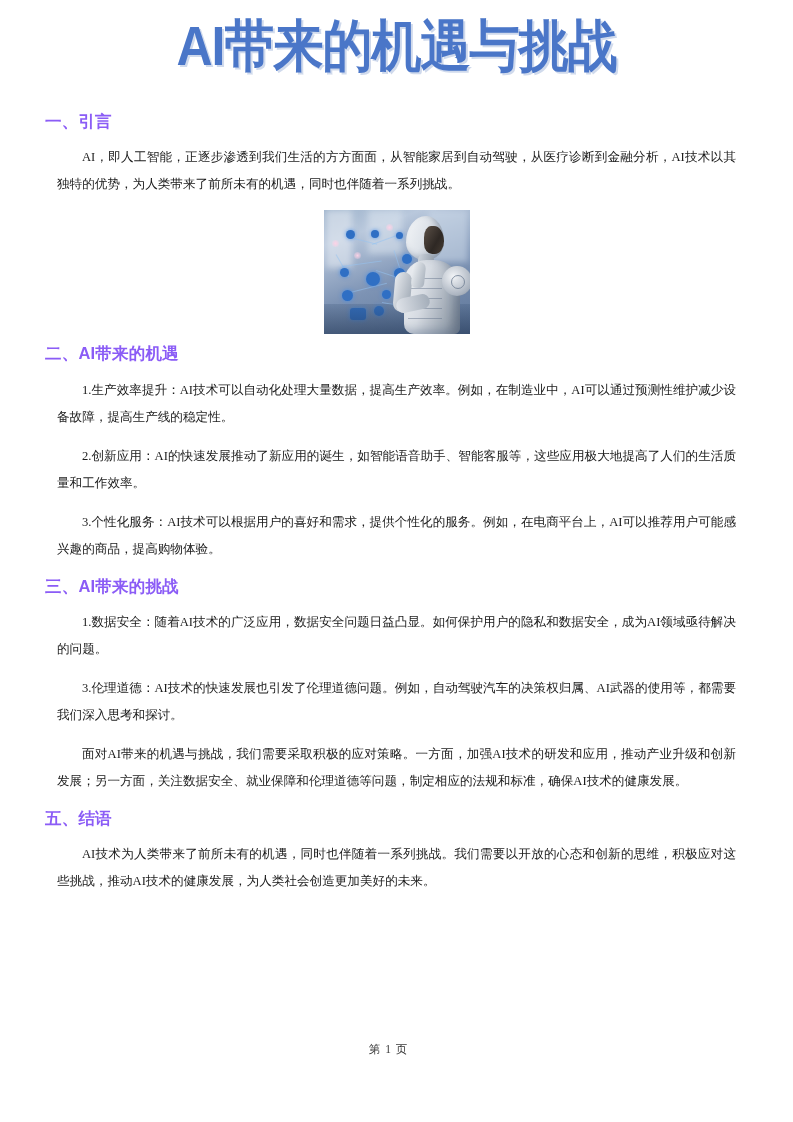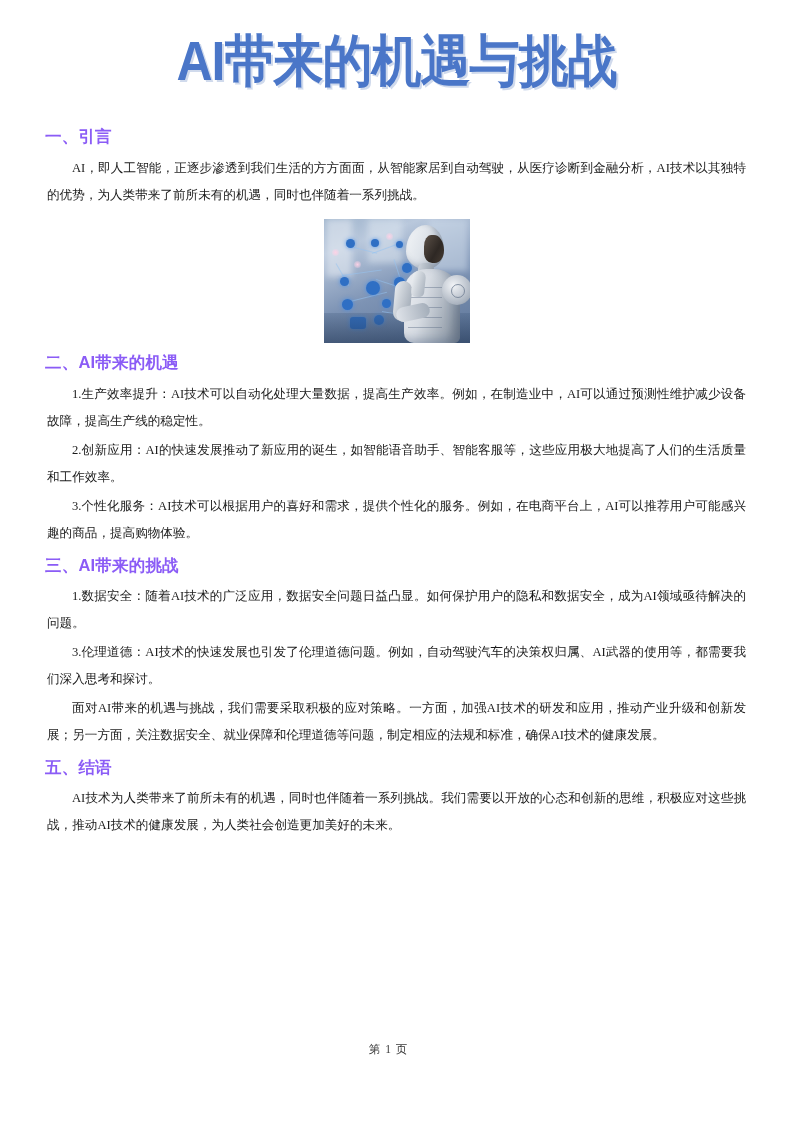--- a/index.html
+++ b/index.html
@@ -14,21 +14,21 @@
     font-family: "Liberation Serif", "DejaVu Serif", serif;
     color: #000000;
     overflow: hidden;
   }
 
   .page {
     position: relative;
     width: 793px;
     height: 1122px;
     box-sizing: border-box;
-    padding: 15px 45px;
+    padding: 0 45px;
   }
 
   
   .doc-title {
     text-align: center;
     font-family: "Liberation Sans", "DejaVu Sans", sans-serif;
     font-weight: 700;
     font-size: 50px;
     line-height: 1.0;
     color: #4a76c8;
@@ -55,21 +55,21 @@
   }
   .heading.h-intro  { margin-top: 40px; margin-bottom: 8px; }
   .heading.h-sec    { margin-top: 7px;  margin-bottom: 7px; }
 
   
   .para {
     font-family: "Liberation Serif", "DejaVu Serif", serif;
     font-size: 12.6px;
     line-height: 27px;
     color: #1a1a1a;
-    margin: 2px;
+    margin: 12px;
     text-indent: 25px;
     text-align: justify;
     text-justify: inter-ideograph;
     word-break: break-all;
   }
 
   
   .figure-wrap {
     display: flex;
     justify-content: center;

